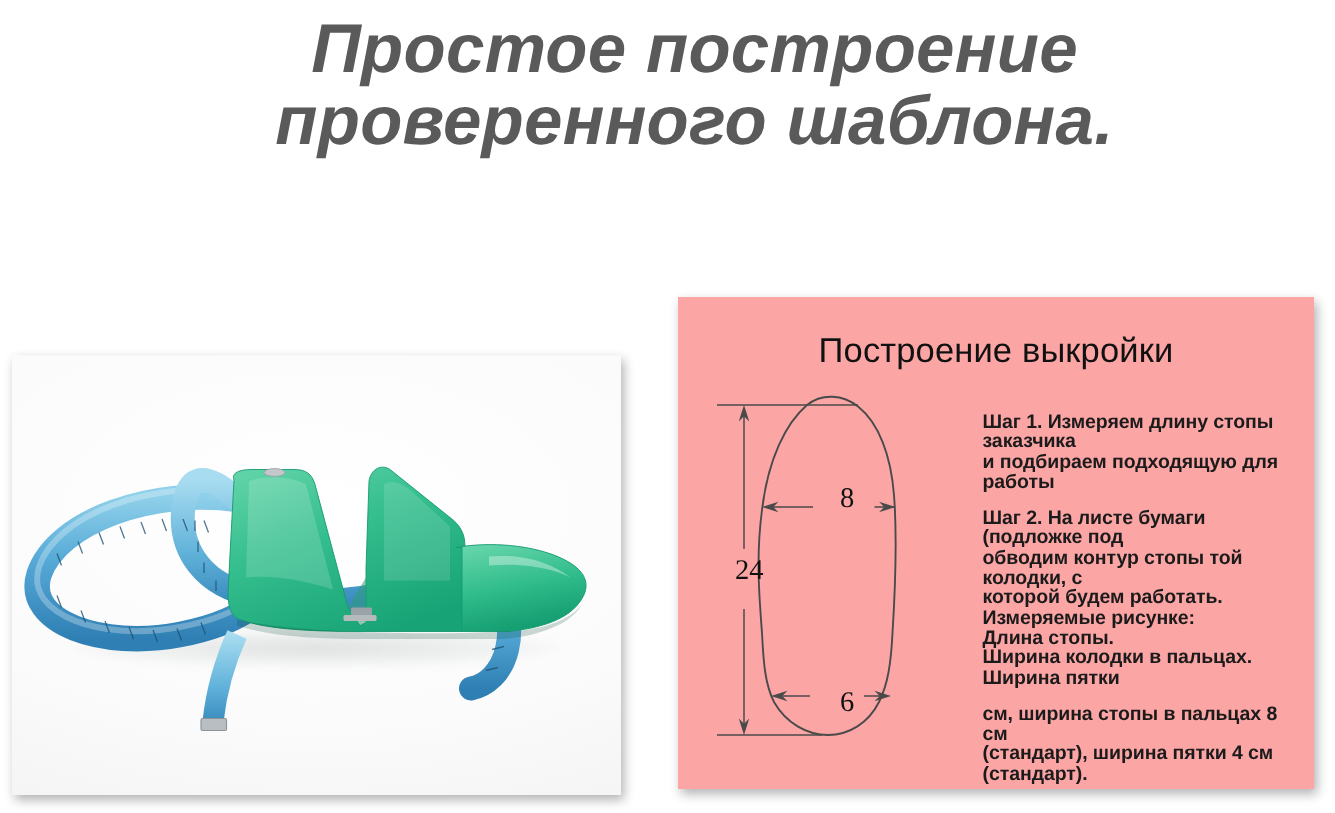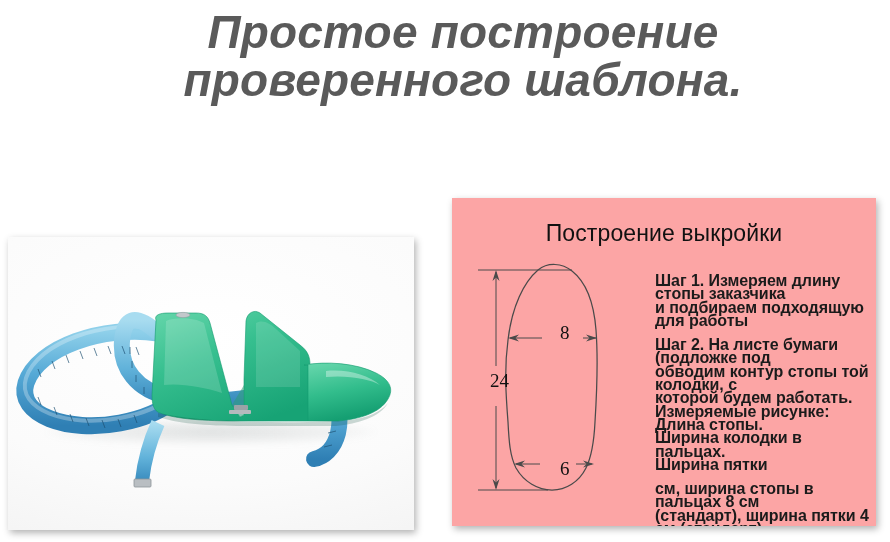--- a/index.html
+++ b/index.html
@@ -104,21 +104,21 @@
   #dim-24 { left: 38px;  top: 172px; text-align: right; }
   #dim-8  { left: 108px; top: 124px; }
   #dim-6  { left: 108px; top: 260px; }
 
   #steps-text {
     position: absolute;
     left: 203px;
     top: 76px;
     width: 214px;
     font-family: "Liberation Sans", sans-serif;
-    font-size: 16px;
+    font-size: 13px;
     line-height: 13.3px;
     color: #1b1b1b;
     font-weight: bold;
     letter-spacing: -0.05px;
   }
   #steps-text p { margin: 0; }
   #steps-text .gap { height: 11px; }
 </style>
 </head>
 <body>

